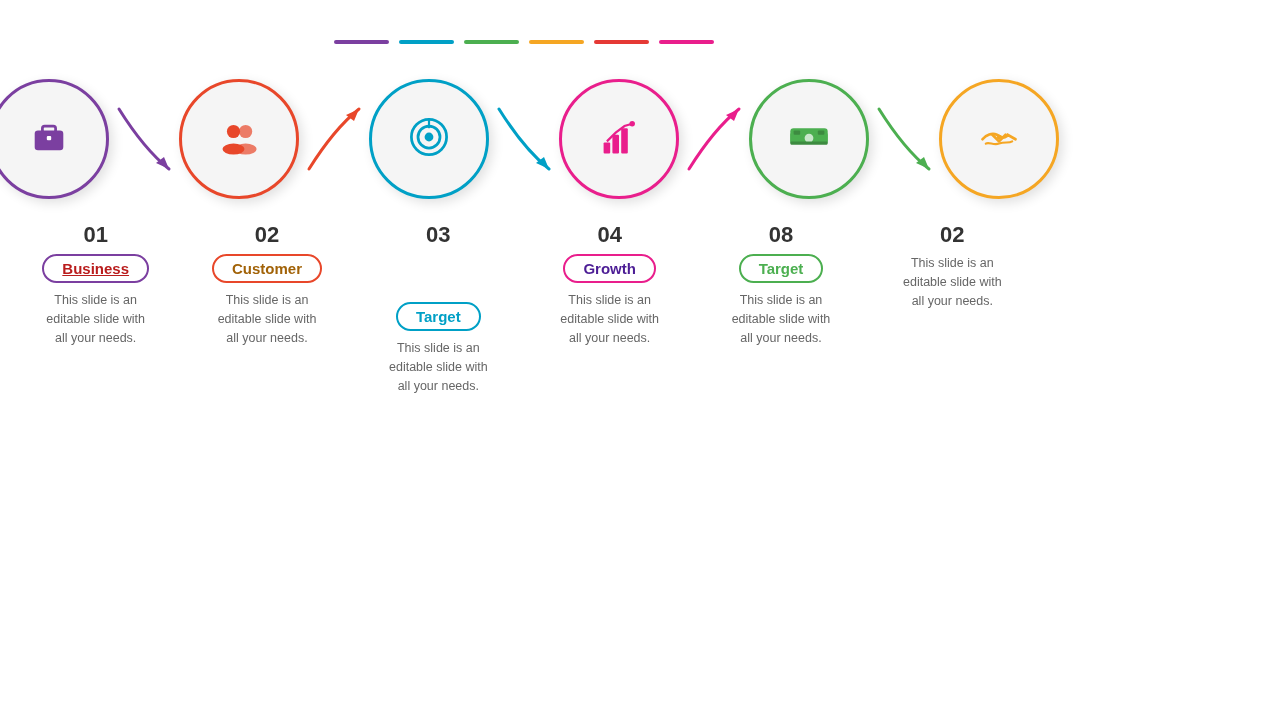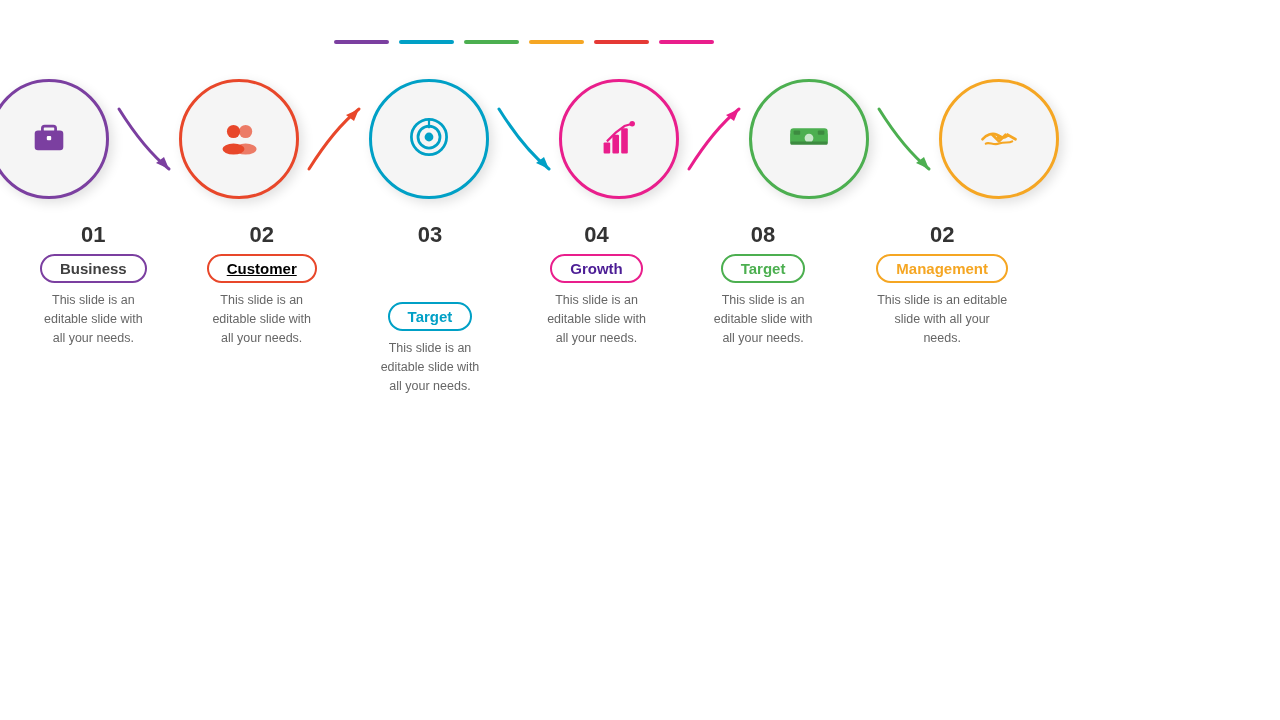--- a/index.html
+++ b/index.html
@@ -237,27 +237,27 @@
     <path d="M8 26 C11 24, 15 28, 20 26 C25 24, 29 26, 32 24" stroke="#f5a623" stroke-width="2" fill="none" stroke-linecap="round"></path>
   </svg></span>
           </div>
         </div>
       </div>
     </div>
 
   <div class="step-labels" id="labels-row">
       <div class="step-label-item">
         <div class="step-number">01</div>
-        <div class="step-badge" style="border-color: rgb(123, 63, 160); color: #404040;">Business</div>
+        <div class="step-badge" style="border-color: rgb(123, 63, 160); color: #b91c1c; text-decoration: underline;">Business</div>
         <div class="step-desc">This slide is an editable slide with all your needs.</div>
       </div>
       <div class="arrow-spacer"></div>
       <div class="step-label-item">
         <div class="step-number">02</div>
-        <div class="step-badge" style="border-color: rgb(232, 71, 42); color: #000000; text-decoration: underline;">Customer</div>
+        <div class="step-badge" style="border-color: rgb(232, 71, 42); color: #a16207;">Customer</div>
         <div class="step-desc">This slide is an editable slide with all your needs.</div>
       </div>
       <div class="arrow-spacer"></div>
       <div class="step-label-item">
         <div class="step-number">03</div>
         <div class="step-badge" style="border-color: rgb(0, 160, 198); color: rgb(0, 160, 198); margin-top: 48px;">Target</div>
         <div class="step-desc">This slide is an editable slide with all your needs.</div>
       </div>
       <div class="arrow-spacer"></div>
       <div class="step-label-item">
@@ -267,17 +267,16 @@
       </div>
       <div class="arrow-spacer"></div>
       <div class="step-label-item">
         <div class="step-number">08</div>
         <div class="step-badge" style="border-color: rgb(76, 175, 80); color: rgb(76, 175, 80);">Target</div>
         <div class="step-desc">This slide is an editable slide with all your needs.</div>
       </div>
       <div class="arrow-spacer"></div>
       <div class="step-label-item">
         <div class="step-number">02</div>
-        <div class="step-badge" style="border-color: rgb(245, 166, 35); color: rgb(245, 166, 35);">Management</div>
         <div class="step-desc">This slide is an editable slide with all your needs.</div>
       </div>
     </div>
 </div>
 
 </body></html>

